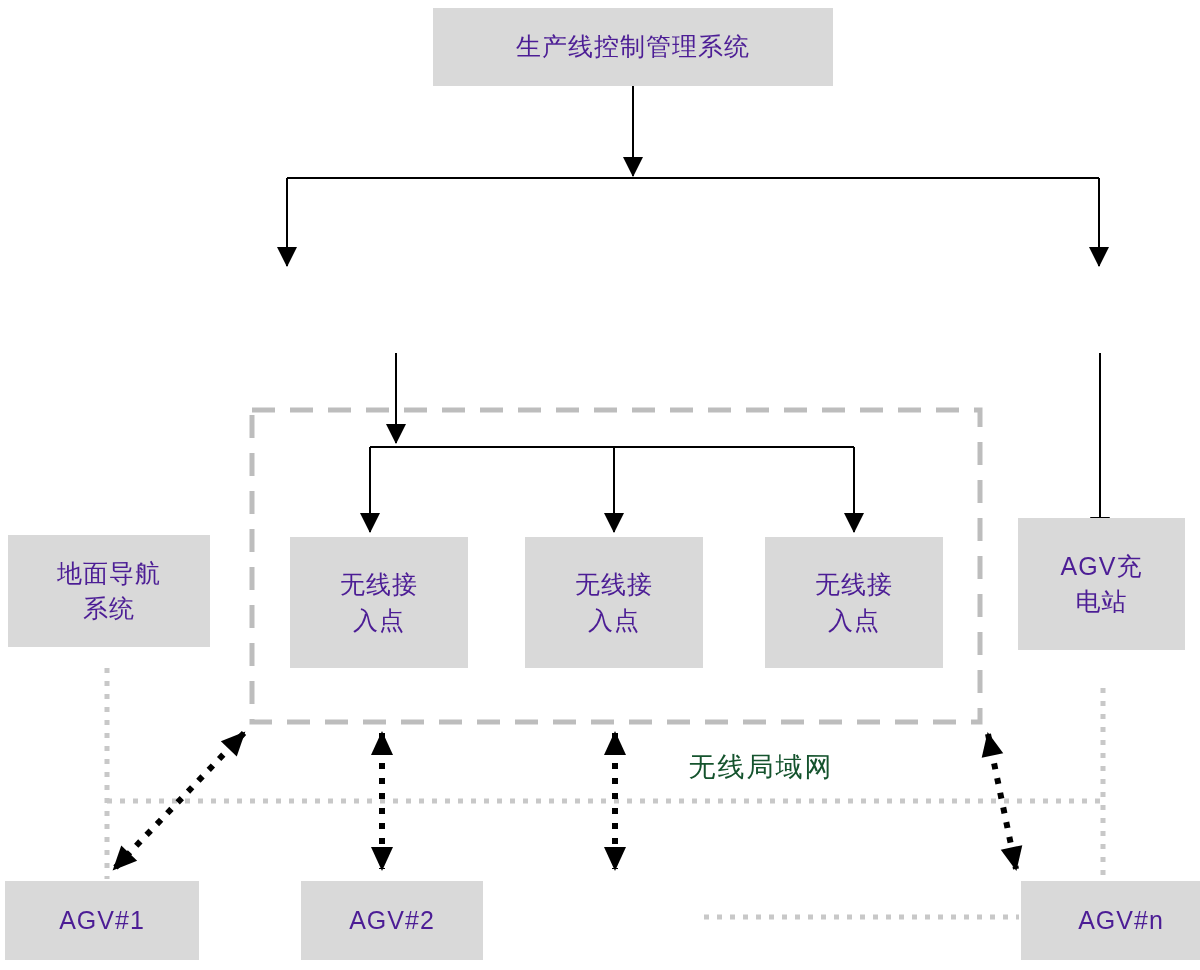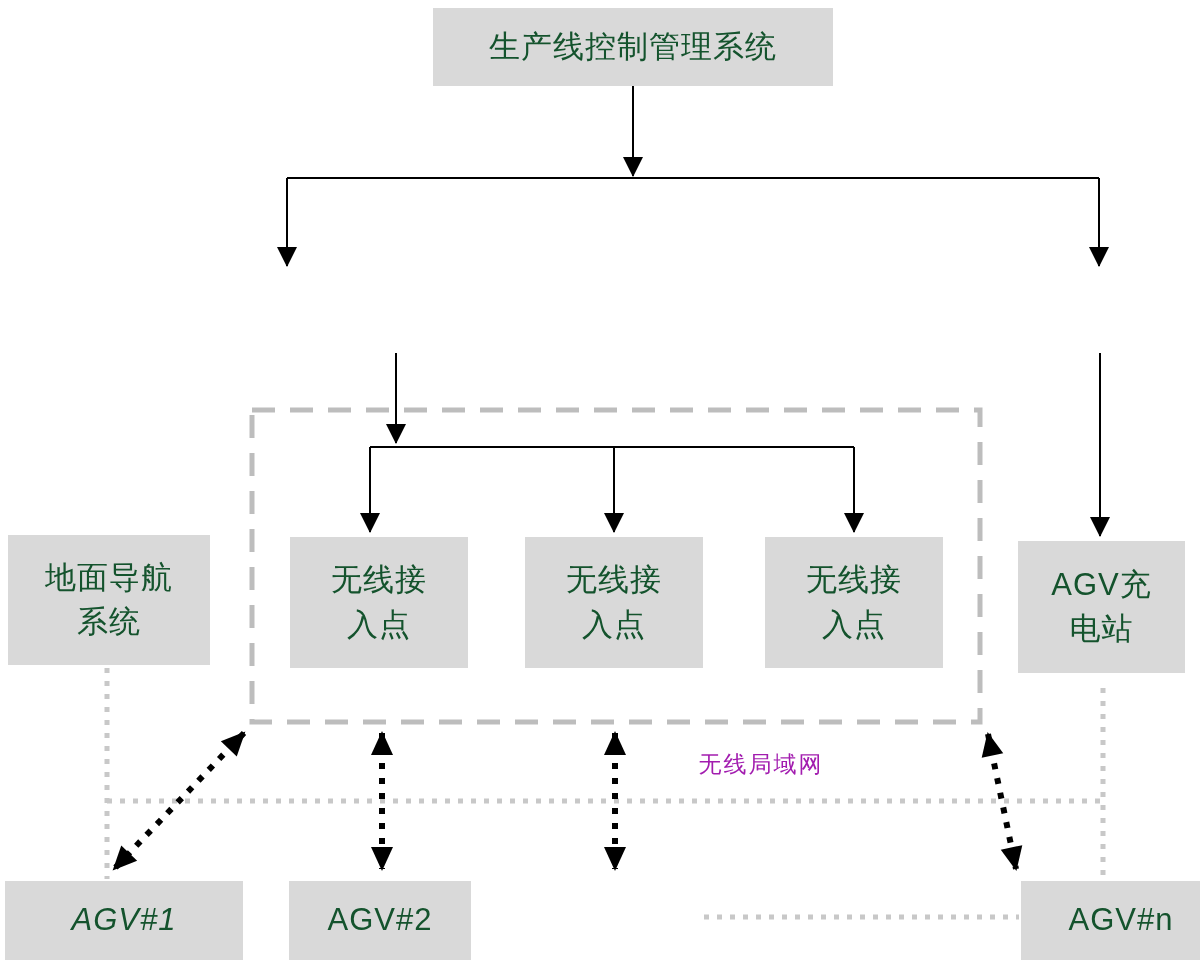--- a/index.html
+++ b/index.html
@@ -9,32 +9,32 @@
     background:#ffffff;
     font-family:"Liberation Sans","DejaVu Sans",sans-serif;
     overflow:hidden;
   }
   .layer {
     position:absolute; left:0; top:0; width:1200px; height:970px;
   }
   .box {
     position:absolute;
     background:#d9d9d9;
-    color:#14532d;
+    color:#4c1d95;
     display:flex; align-items:center; justify-content:center;
     text-align:center;
     white-space:pre-line;
-    font-size:31px;
+    font-size:25px;
     line-height:1.42;
     letter-spacing:1px;
   }
   .floating-label {
     position:absolute;
-    color:#a21caf;
-    font-size:23px;
+    color:#14532d;
+    font-size:27px;
     letter-spacing:2px;
     text-align:center;
   }
 </style>
 </head>
 <body>
 
 <div class="canvas">
 
   <svg class="layer" width="1200" height="970" viewBox="0 0 1200 970" xmlns="http://www.w3.org/2000/svg">
@@ -68,37 +68,37 @@
     <line x1="244" y1="733" x2="114" y2="869" stroke="#000" stroke-width="6" stroke-dasharray="6 9" marker-start="url(#arrBold)" marker-end="url(#arrBold)"></line>
     <line x1="382" y1="733" x2="382" y2="869" stroke="#000" stroke-width="6" stroke-dasharray="6 9" marker-start="url(#arrBold)" marker-end="url(#arrBold)"></line>
     <line x1="615" y1="733" x2="615" y2="869" stroke="#000" stroke-width="6" stroke-dasharray="6 9" marker-start="url(#arrBold)" marker-end="url(#arrBold)"></line>
     <line x1="988" y1="734" x2="1016" y2="869" stroke="#000" stroke-width="6" stroke-dasharray="6 9" marker-start="url(#arrBold)" marker-end="url(#arrBold)"></line>
   </svg>
 
   <div class="box" style="left:433px; top:8px; width:400px; height:78px;">生产线控制管理系统</div>
 
 
 
-  <div class="box" style="left:8px; top:535px; width:202px; height:130px;">地面导航
+  <div class="box" style="left:8px; top:535px; width:202px; height:112px;">地面导航
 系统</div>
 
   <div class="box" style="left:290px; top:537px; width:178px; height:131px;">无线接
 入点</div>
 
   <div class="box" style="left:525px; top:537px; width:178px; height:131px;">无线接
 入点</div>
 
   <div class="box" style="left:765px; top:537px; width:178px; height:131px;">无线接
 入点</div>
 
-  <div class="box" style="left:1018px; top:541px; width:167px; height:132px;">AGV充
+  <div class="box" style="left:1018px; top:518px; width:167px; height:132px;">AGV充
 电站</div>
 
-  <div class="box" style="left:5px; top:881px; width:238px; height:79px;font-style:italic;">AGV#1</div>
+  <div class="box" style="left:5px; top:881px; width:194px; height:79px;">AGV#1</div>
 
-  <div class="box" style="left:289px; top:881px; width:182px; height:79px;">AGV#2</div>
+  <div class="box" style="left:301px; top:881px; width:182px; height:79px;">AGV#2</div>
 
 
   <div class="box" style="left:1021px; top:881px; width:200px; height:79px;">AGV#n</div>
 
   <div class="floating-label" style="left:642px; top:749px; width:238px;">无线局域网</div>
 
 </div>
 
 </body></html>

